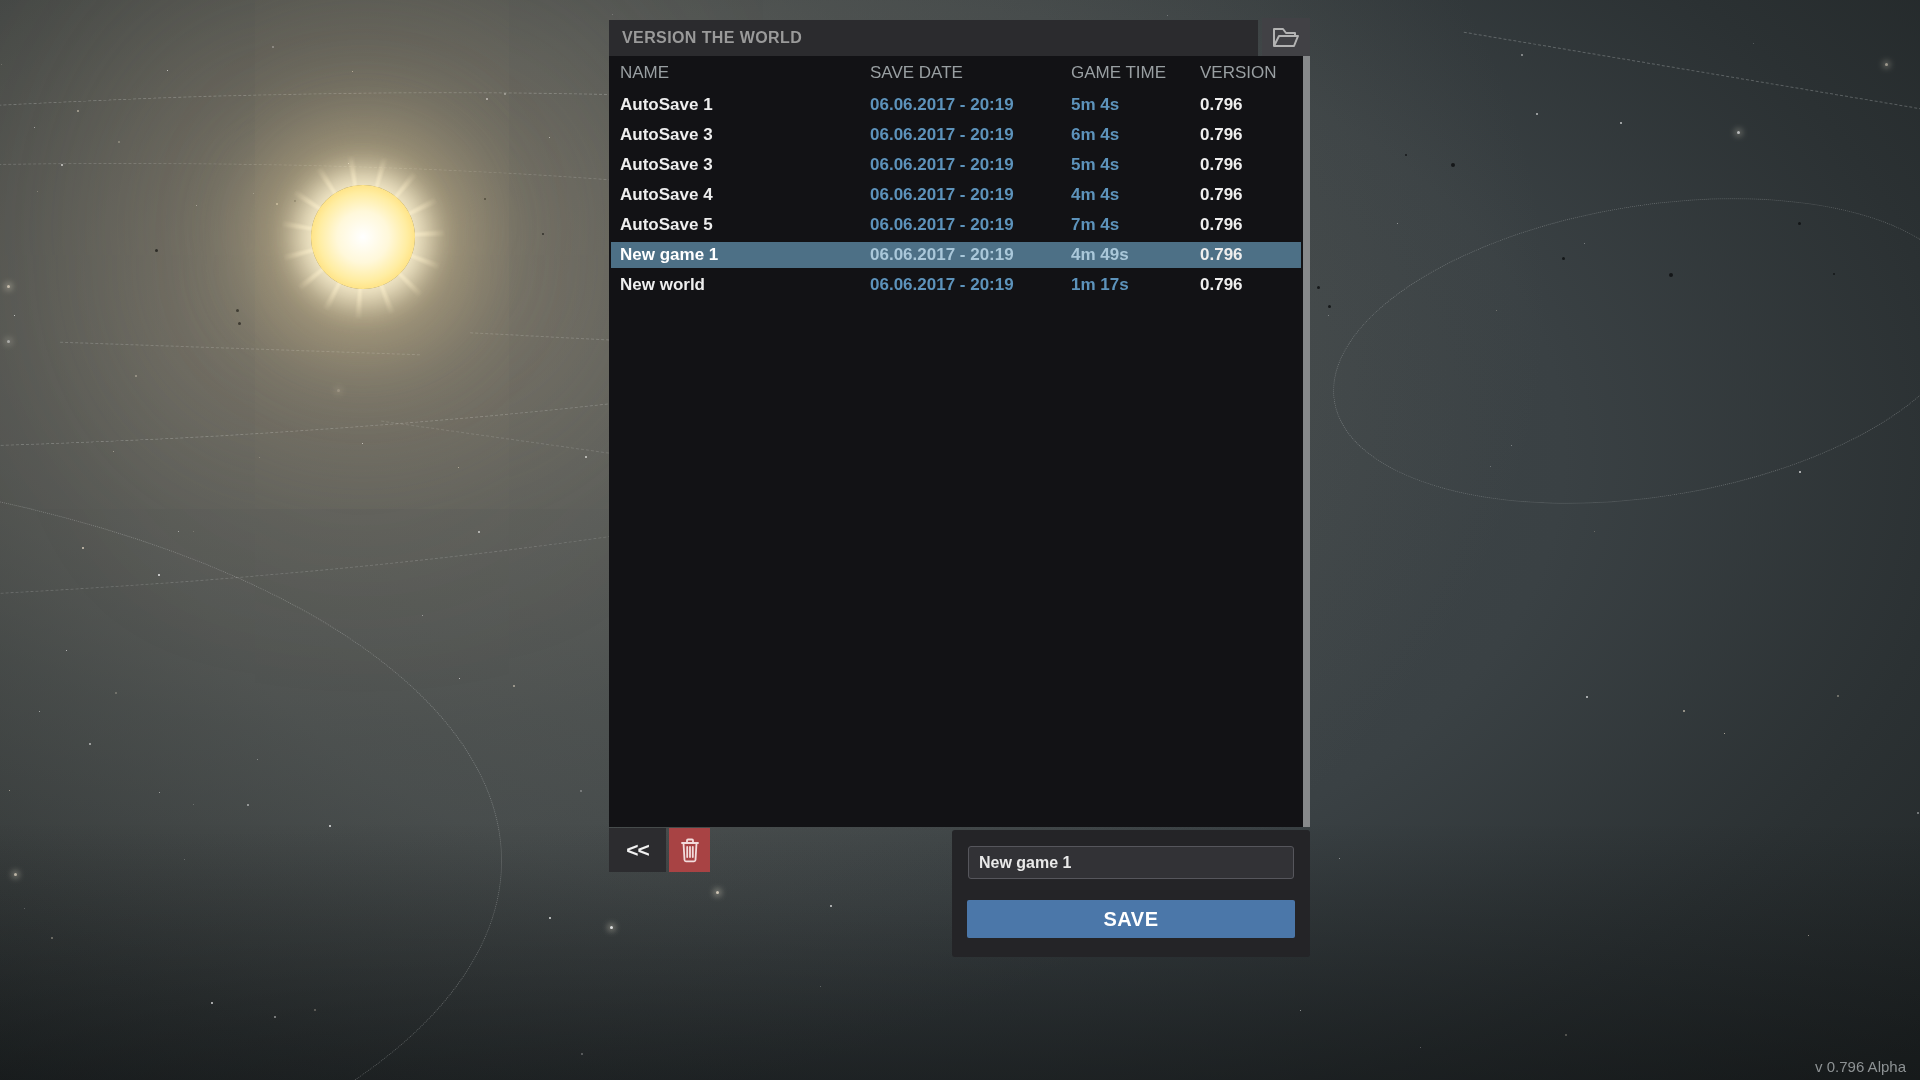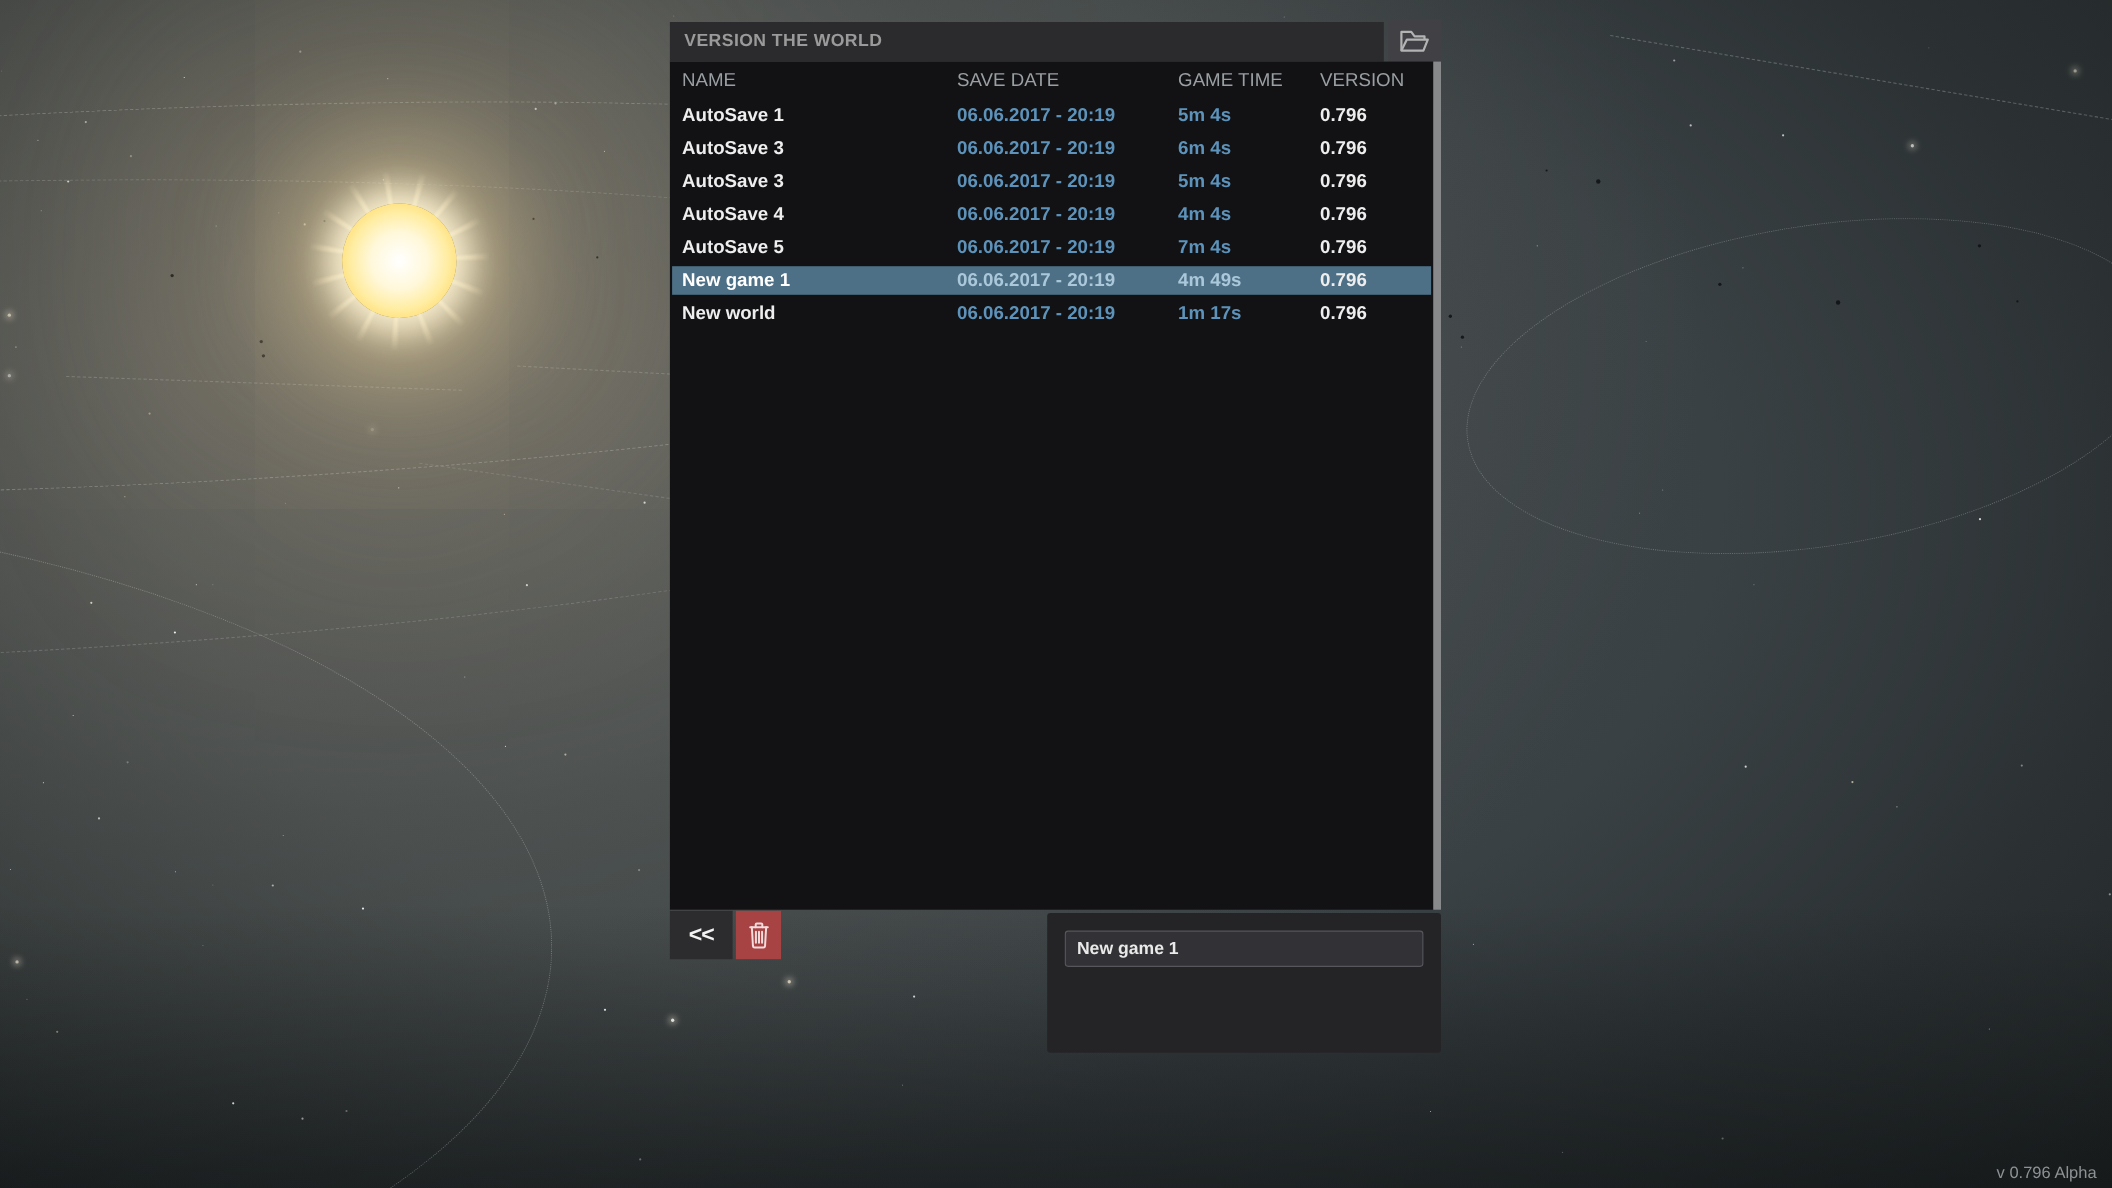--- a/index.html
+++ b/index.html
@@ -354,15 +354,16 @@
       <path d="M4.5 6 l1 17 a1.5 1.5 0 0 0 1.5 1.3 h8 a1.5 1.5 0 0 0 1.5 -1.3 l1 -17"></path>
       <path d="M8.2 10 v10"></path>
         <path d="M11 10 v10"></path>
         <path d="M13.8 10 v10"></path>
     </svg>
   </span>
 </div>
 
 <div class="save-panel">
   <input class="name-input" type="text" value="New game 1" style="">
+  <button class="save-btn">SAVE</button>
 </div>
 
 <div class="version-label">v 0.796 Alpha</div>
 
 </body></html>

